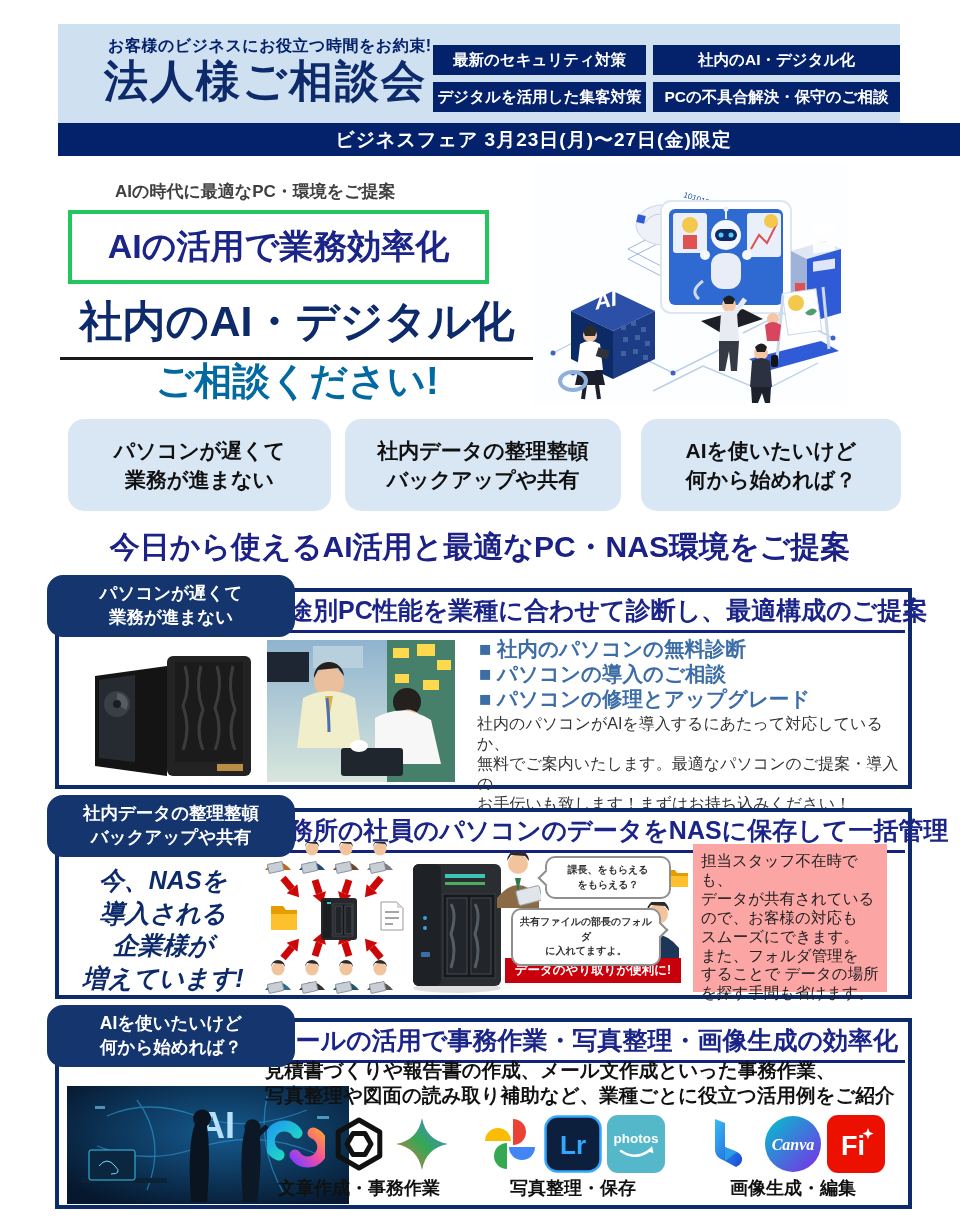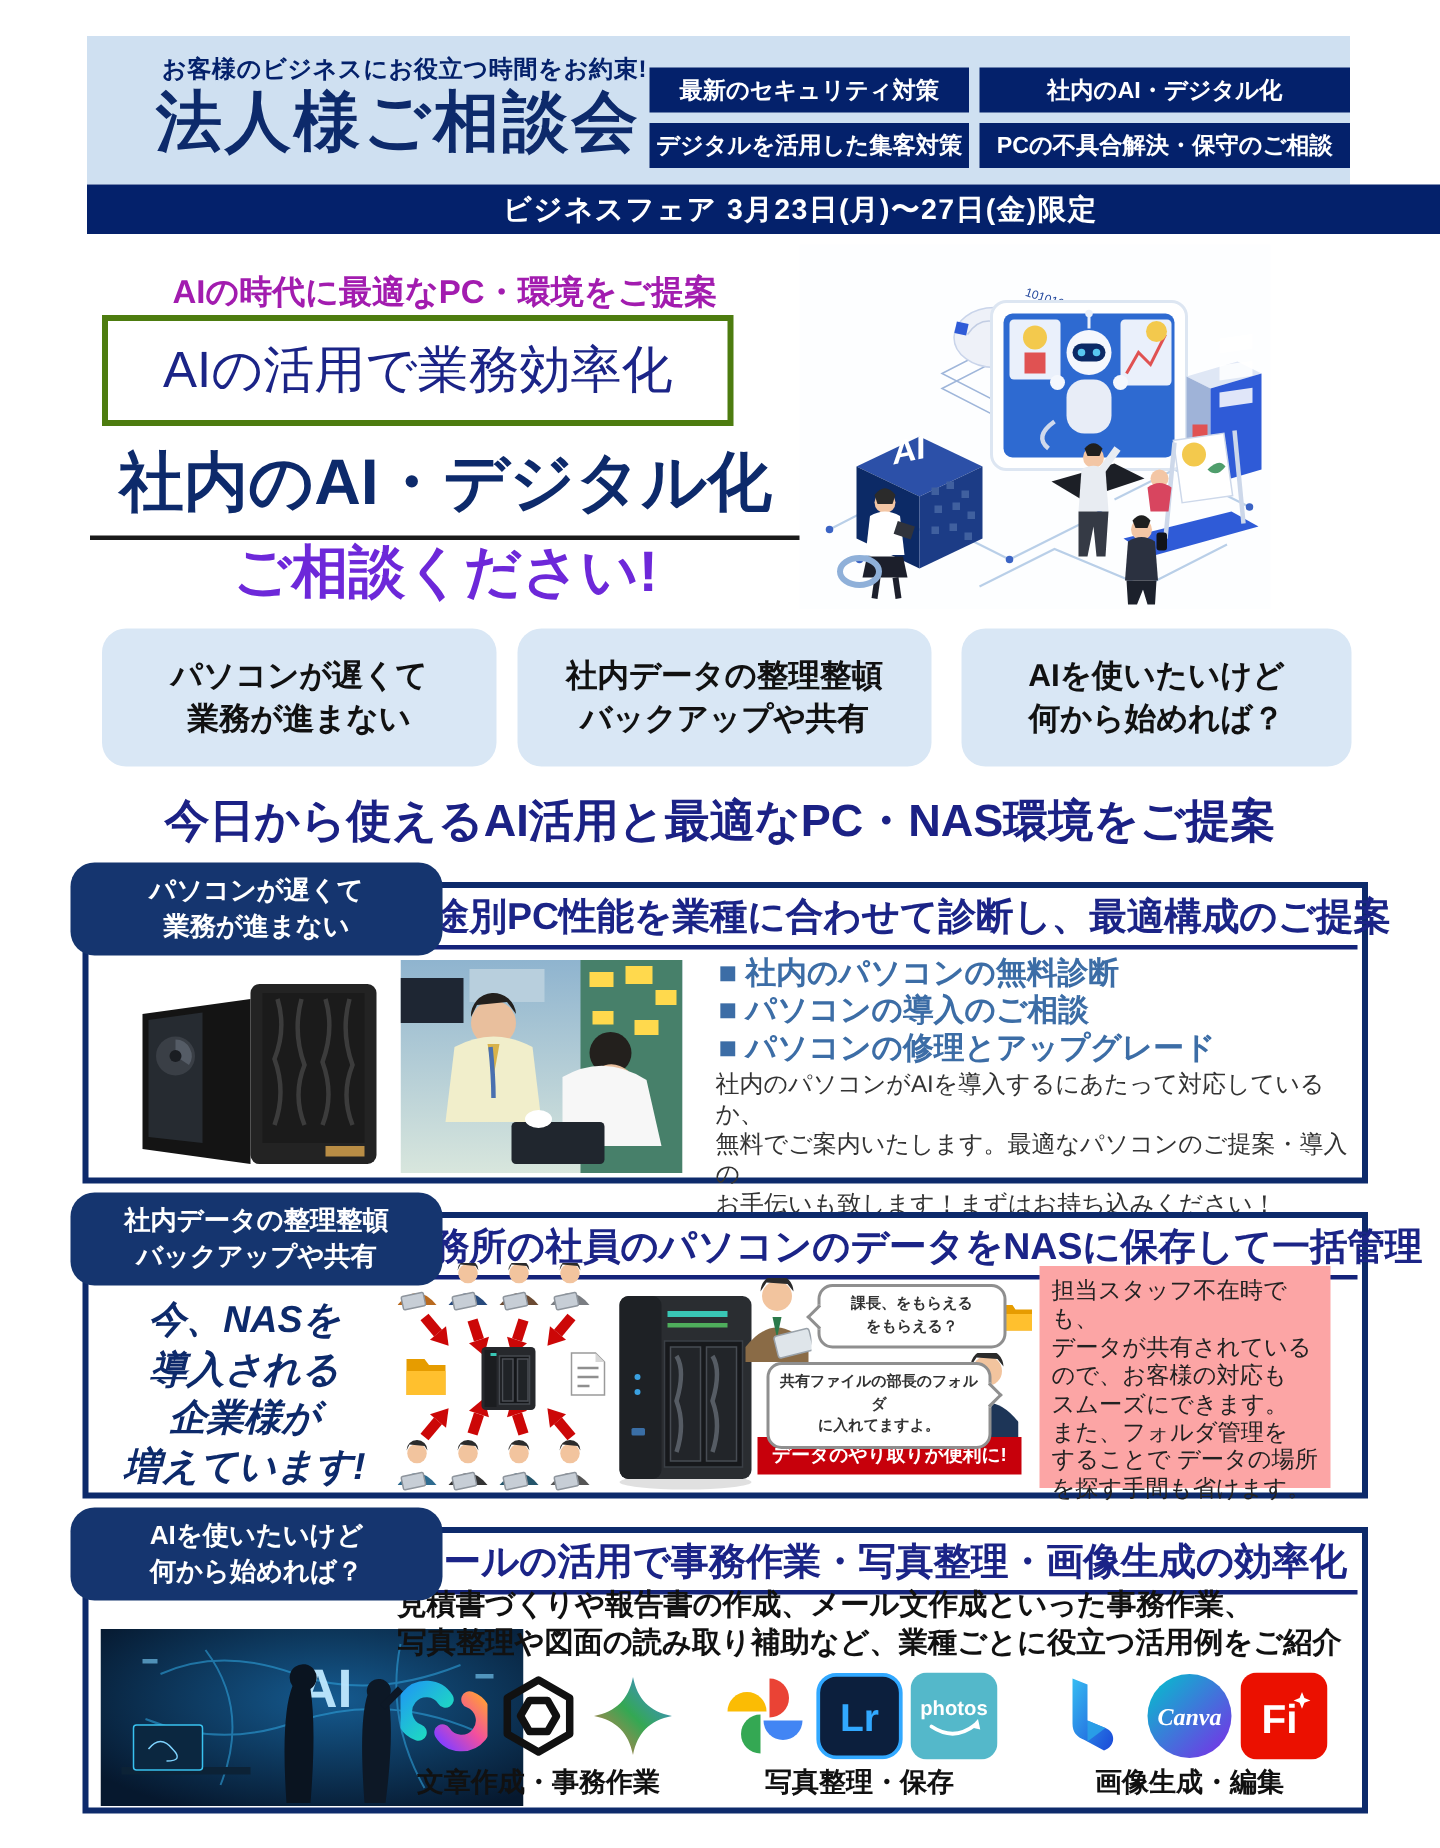--- a/index.html
+++ b/index.html
@@ -8,24 +8,24 @@
 
   
   .header-box { position:absolute; left:58px; top:24px; width:842px; height:99px; background:#cfe0f1; }
   .tagline { position:absolute; left:50px; top:12px; font-size:16px; font-weight:bold; color:#04216b; letter-spacing:.5px; }
   .page-title { position:absolute; left:46px; top:28px; font-size:44px; font-weight:bold; color:#0d2a6b; letter-spacing:2px; }
   .badges { position:absolute; left:375px; top:21px; display:grid; grid-template-columns:213px 247px; grid-gap:7px; }
   .badge { height:30px; background:#04216b; color:#fff; font-size:15.5px; font-weight:bold; display:flex; align-items:center; justify-content:center; }
   .date-banner { position:absolute; left:58px; top:123px; width:951px; height:33px; background:#04216b; color:#fff; font-size:19px; font-weight:bold; display:flex; align-items:center; justify-content:center; letter-spacing:1px; }
 
   
-  .hero-lead { position:absolute; left:115px; top:180px; font-size:22px; font-weight:bold; color:#a21caf; }
-  .boxed-title { position:absolute; left:68px; top:210px; width:421px; height:74px; border:4px solid #4d7c0f; display:flex; align-items:center; justify-content:center; font-size:34px; font-weight:normal; color:#1b2487; }
+  .hero-lead { position:absolute; left:115px; top:180px; font-size:17px; font-weight:bold; color:#404040; }
+  .boxed-title { position:absolute; left:68px; top:210px; width:421px; height:74px; border:4px solid #22c55e; display:flex; align-items:center; justify-content:center; font-size:34px; font-weight:bold; color:#1b2487; }
   .hero-claim { position:absolute; left:60px; top:293px; width:474px; text-align:center; font-size:43px; font-weight:bold; color:#0d2a6b; padding-bottom:6px; border-bottom:3px solid #1a1a1a; }
-  .hero-subclaim { position:absolute; left:60px; top:356px; width:474px; text-align:center; font-size:38px; font-weight:bold; color:#6d28d9; }
+  .hero-subclaim { position:absolute; left:60px; top:356px; width:474px; text-align:center; font-size:38px; font-weight:bold; color:#0369a1; }
   .hero-illustration { position:absolute; left:533px; top:163px; width:314px; height:243px; background:#fdfeff; }
 
   
   .pill { position:absolute; top:419px; height:92px; background:#d9e7f5; border-radius:16px; display:flex; flex-direction:column; align-items:center; justify-content:center; font-size:21px; font-weight:bold; color:#111; line-height:1.4; text-align:center; }
   .pill1 { left:68px; width:263px; }
   .pill2 { left:345px; width:276px; }
   .pill3 { left:641px; width:260px; }
 
   .solutions-heading { position:absolute; left:0; top:527px; width:960px; text-align:center; font-size:30px; font-weight:bold; color:#1b2185; }
 

